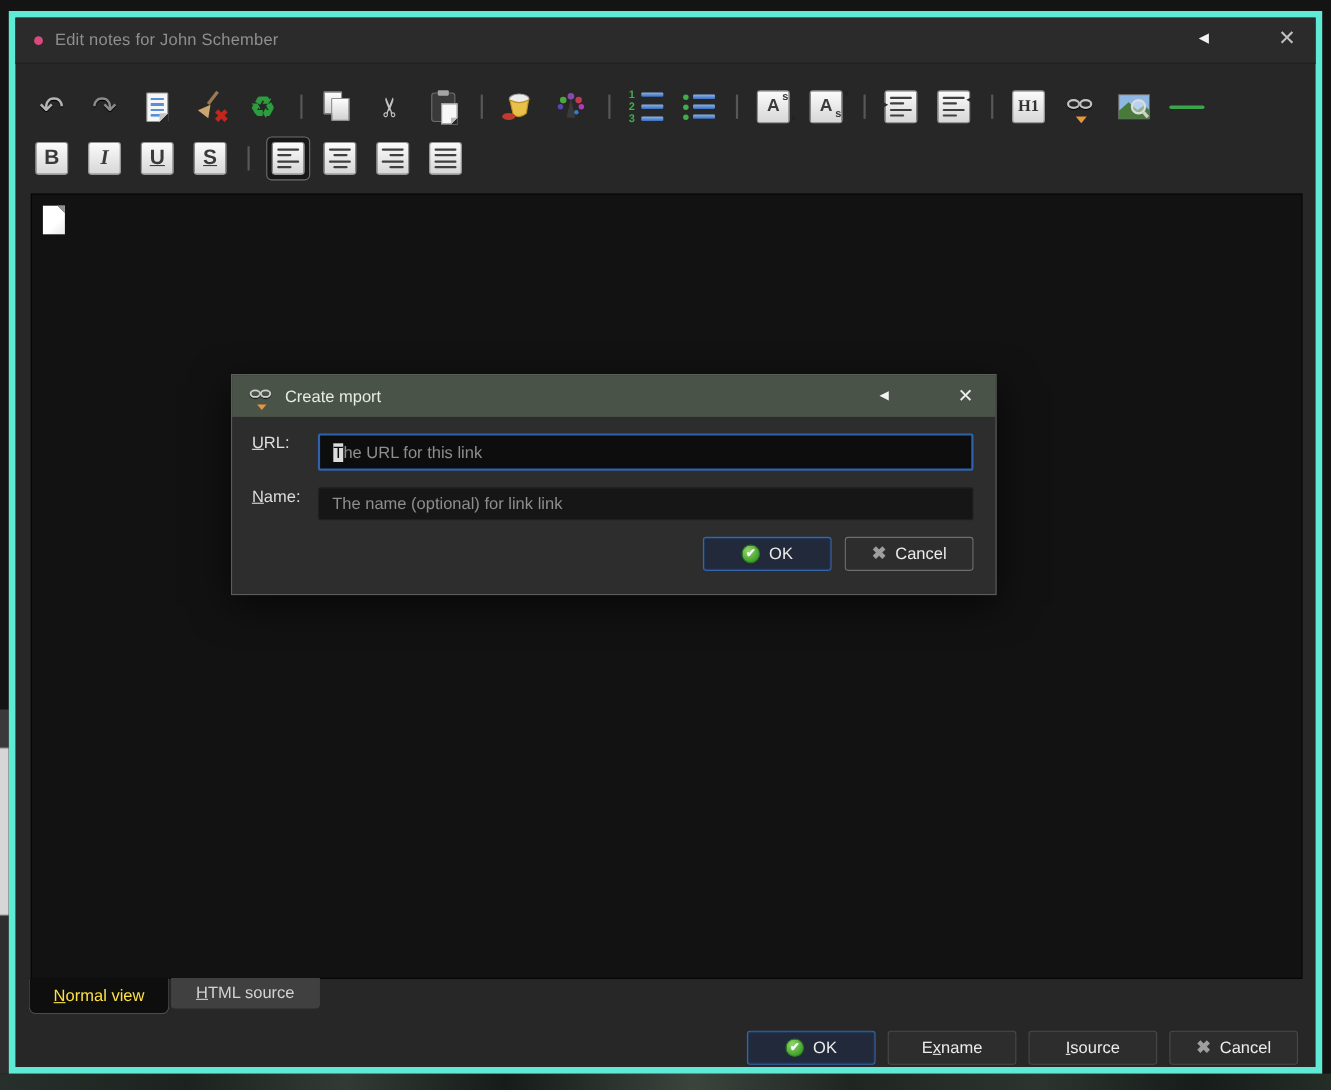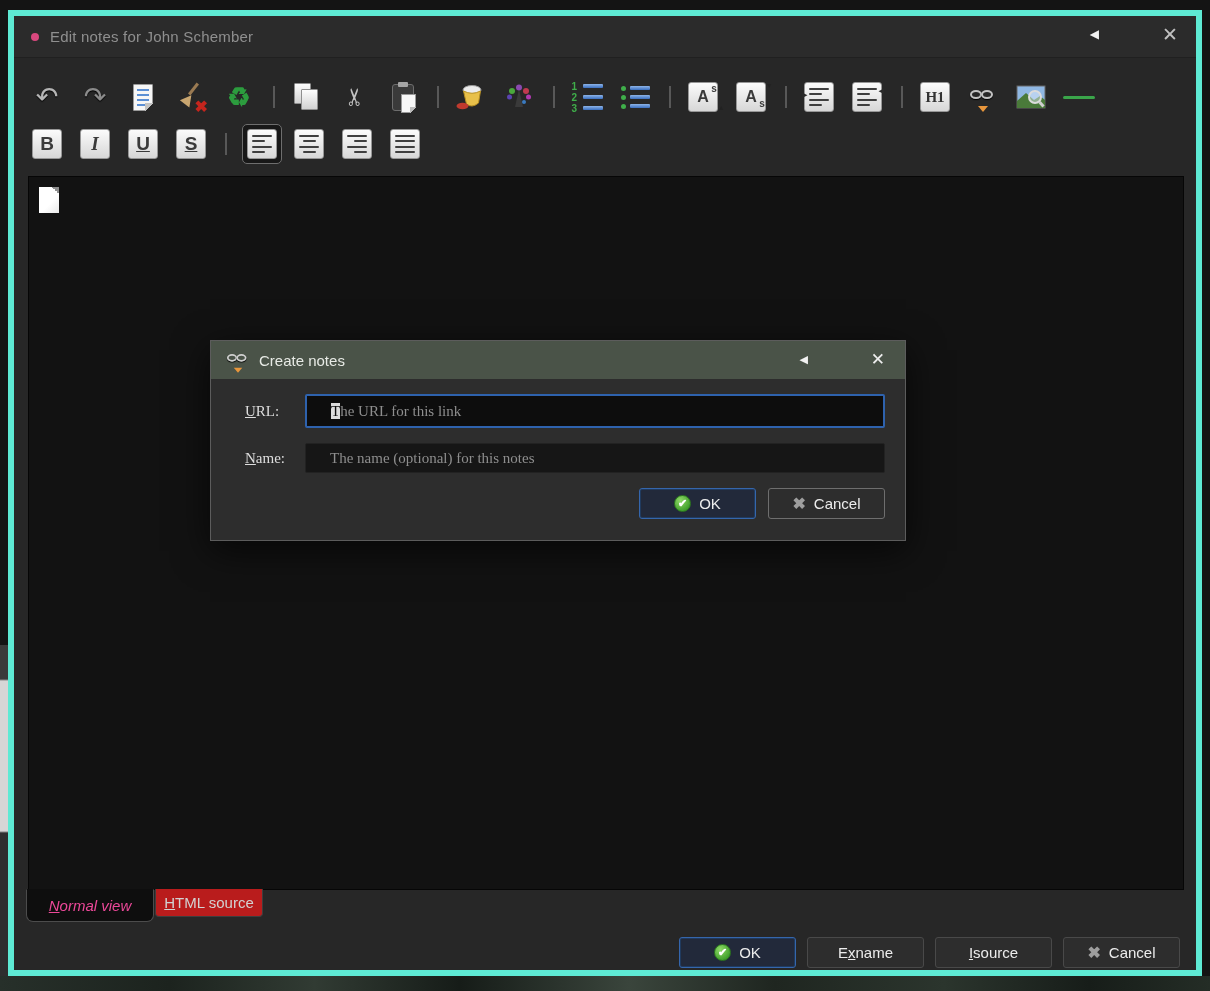--- a/index.html
+++ b/index.html
@@ -108,22 +108,22 @@
     background:#121212; border:1px solid #060606; }
   .doc-obj { position:relative; margin:10px 0 0 10px; width:20px; height:26px;
     background:linear-gradient(135deg,#ffffff 60%,#e9e9e9); }
   .doc-obj .fold { position:absolute; right:0; top:0; width:7px; height:7px;
     background:linear-gradient(225deg,#8f8f8f 50%, #fff 50%); }
 
   
   .tabs { position:absolute; left:12px; top:873px; display:flex; align-items:flex-start; }
   .tab { display:flex; align-items:center; justify-content:center; cursor:default; }
   .tab.active { width:128px; height:33px; background:#0e0e0e; border:1px solid #4c4c4c; border-top:1px solid #0e0e0e;
-    border-radius:0 0 7px 7px; color:#ec4899; font-style:italic; font-size:15px; z-index:2; }
-  .tab.inactive { width:108px; height:28px; background:#b91c1c; border:1px solid #3e3e3e; border-top:none;
+    border-radius:0 0 7px 7px; color:#fde047; font-size:15px; z-index:2; }
+  .tab.inactive { width:136px; height:28px; background:#404040; border:1px solid #3e3e3e; border-top:none;
     border-radius:0 0 4px 4px; color:#d2d2d2; font-size:15px; margin-left:1px; }
   .accel { text-decoration:underline; }
 
   
   .btn { height:31px; min-width:117px; padding:0 14px; display:flex; align-items:center; justify-content:center;
     gap:8px; background:#2d2d2d; border:1px solid #494949; border-radius:3px;
     color:#ececec; font-size:15px; cursor:default; }
   .btn.default { background:#22293a; border:1px solid #3566ac; box-shadow:inset 0 0 0 1px #203a5e; }
   .ok-ic { width:17px; height:17px; border-radius:50%; flex:none;
     background:radial-gradient(circle at 35% 30%, #90da68, #3f9e2b 75%); border:1px solid #2c7a1e;
@@ -134,23 +134,23 @@
   
   .dialog { position:absolute; left:210px; top:340px; width:696px; height:201px;
     background:#2d2d2d; border:1px solid #5c5c5c; box-shadow:0 10px 34px rgba(0,0,0,.65); z-index:10; }
   .dlg-titlebar { position:relative; height:38px; background:#4a5348; display:flex; align-items:center; padding:0 14px; }
   .dlg-titlebar .link-rings { transform:scale(.85); margin-right:8px; }
   .dlg-titlebar .link-rings .ring { border-color:#cfcfcf; }
   .dlg-title { color:#e7eae5; font-size:15px; }
   .dlg-back { position:absolute; right:97px; top:12px; color:#f2f2f2; font-size:11px; }
   .dlg-close { position:absolute; right:20px; top:8px; color:#eee; font-size:17px; font-weight:300; }
 
-  .dlg-row { display:flex; align-items:center; margin:15px 20px 0 34px;font-family:Liberation Serif, serif; }
+  .dlg-row { display:flex; margin:15px 20px 0 18px; }
   .dlg-label { width:60px; color:#dedede; font-size:15px; flex:none; }
-  .field { flex:1; display:flex; align-items:center; padding-left:24px; font-size:15px; }
+  .field { flex:1; display:flex; align-items:center; padding-left:12px; font-size:15px; }
   .field.url { height:34px; background:#0d0d0d; border:2px solid #2e62ad; border-radius:2px; }
   .field.name { height:30px; background:#161616; border:1px solid #222; border-radius:2px; }
   .ph { color:#8e8e8e; }
   .ph.cursor::first-letter { background:#dcdcdc; color:#0d0d0d; }
   .dlg-btns { display:flex; justify-content:flex-end; gap:12px; margin:15px 20px 0 0; }
 </style>
 </head>
 <body>
 
 <div class="screen">
@@ -424,36 +424,36 @@
     </div>
   </div>
 
   <div class="dialog">
     <div class="dlg-titlebar">
       <span class="link-rings">
         <span class="ring r1"></span>
           <span class="ring r2"></span>
           <span class="otri"></span>
       </span>
-      <span class="dlg-title">Create notes</span>
+      <span class="dlg-title">Create mport</span>
       <span class="dlg-back">◀</span>
       <span class="dlg-close">✕</span>
     </div>
 
     <div class="dlg-row">
       <span class="dlg-label"><span class="accel">U</span><span>RL:</span></span>
       <div class="field url">
         <span class="ph cursor">The URL for this link</span>
       </div>
     </div>
 
     <div class="dlg-row">
       <span class="dlg-label"><span class="accel">N</span><span>ame:</span></span>
       <div class="field name">
-        <span class="ph">The name (optional) for this notes</span>
+        <span class="ph">The name (optional) for link link</span>
       </div>
     </div>
 
     <div class="dlg-btns">
       <div class="btn default">
         <span class="ok-ic">✔</span>
         <span>OK</span>
       </div>
       <div class="btn" style="border-color:#6e6e6e;">
         <span class="x-ic">✖</span>

